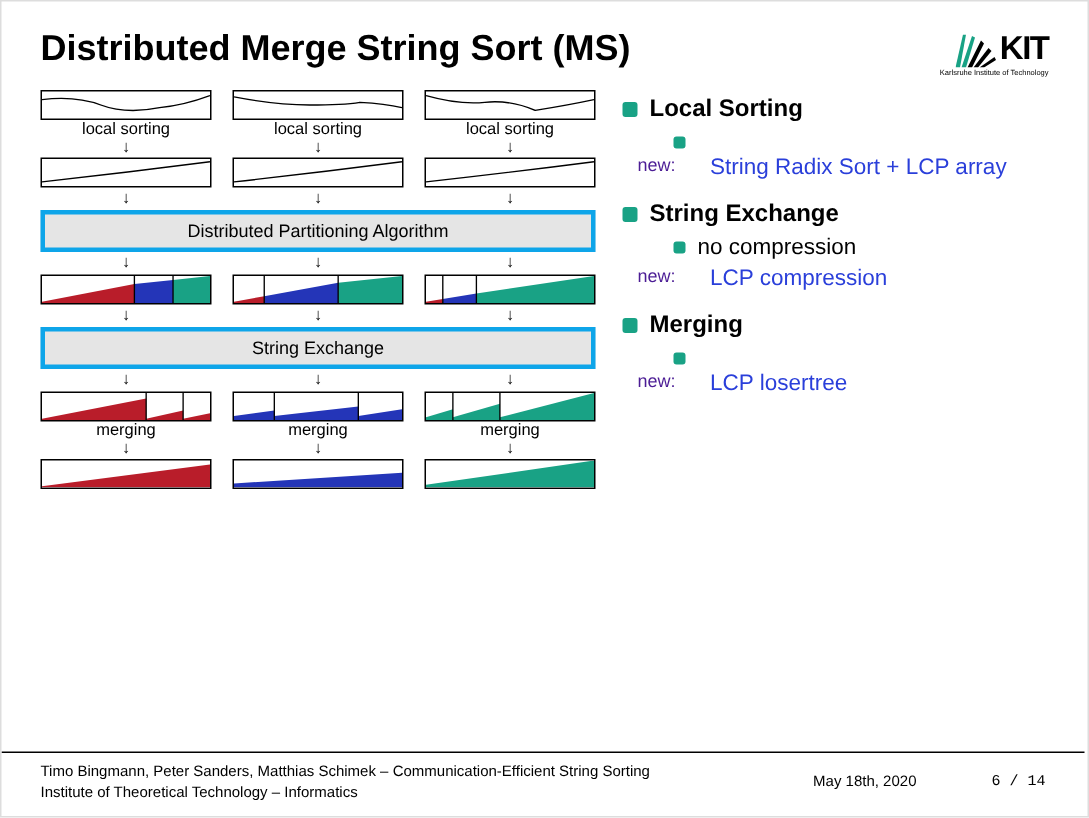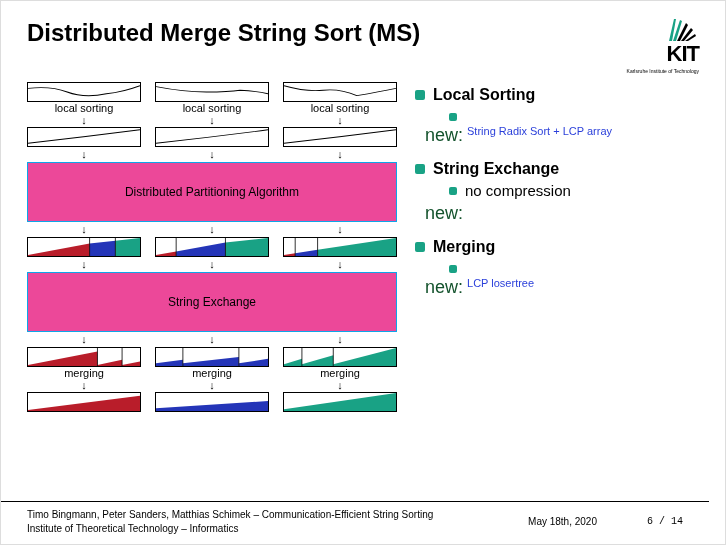--- a/index.html
+++ b/index.html
@@ -21,21 +21,21 @@
   .title {
     font-size: 24px;
     font-weight: bold;
     color: #000;
   }
   .logo {
     display: flex;
     flex-direction: column;
     align-items: flex-end;
   }
-  .logo-row { display: flex; align-items: flex-end; flex-direction: column; }
+  .logo-row { display: flex; align-items: flex-end; }
   .logo-fan { position: relative; width: 28px; height: 22px; margin-right: 2px; }
   .logo-text { font-size: 22px; font-weight: bold; letter-spacing: -1px; }
   .logo-sub { font-size: 5px; color: #000; margin-top: 1px; }
 
   .content {
     display: flex;
     padding: 0 26px;
     gap: 18px;
   }
   .diagram {
@@ -63,28 +63,28 @@
     margin-bottom: 4px;
   }
   .bullet-sub .sq { width: 8px; height: 8px; background: #19a285; border-radius: 2px; margin-right: 8px; margin-top: 5px; flex-shrink:0; }
   .bullet-sub .txt { font-size: 15px; }
   .new-row {
     display: flex;
     align-items: flex-start;
     margin-left: 10px;
     margin-bottom: 14px;
   }
-  .new-label { color: #14532d; font-size: 18px; margin-right: 4px; white-space: nowrap; }
-  .new-text { color: #2a3fda; font-size: 11px; }
+  .new-label { color: #4c1d95; font-size: 12px; margin-right: 23px; white-space: nowrap; }
+  .new-text { color: #2a3fda; font-size: 15px; }
 
   .footer {
     position: absolute;
     bottom: 0;
     left: 0;
-    right: 16px;
+    right: 2px;
     border-top: 1px solid #000;
     padding: 6px 26px 8px 26px;
     font-size: 10px;
     display: flex;
     align-items: flex-start;
   }
   .footer-left { flex: 1; line-height: 1.4; }
   .footer-date { margin-right: 50px; padding-top: 8px; margin-left: 24px; }
   .footer-page { padding-top: 8px; font-family: Liberation Mono, monospace; }
 
@@ -99,25 +99,25 @@
     position: relative;
     overflow: hidden;
   }
   .arrow-v {
     font-size: 11px;
     line-height: 1;
     margin: 1px 0;
   }
   .label-sm { font-size: 11px; }
   .wide-box {
-    border: 1px solid #0ea5e9;
-    background: #ec4899;
+    border: 3px solid #0ea5e9;
+    background: #e5e5e5;
     text-align: center;
     font-size: 12px;
-    padding: 22px 0;
+    padding: 4px 0;
     margin-top: 2px;
   }
   .arrows-row {
     display: flex;
     gap: 14px;
     margin: 2px 0;
   }
   .arrows-row > div { flex: 1; text-align: center; font-size: 11px; line-height: 1; }
 </style>
 </head>
@@ -327,20 +327,21 @@
     <div class="bullet-main">
       <div class="sq"></div>
       <div class="txt">String Exchange</div>
     </div>
     <div class="bullet-sub">
       <div class="sq"></div>
       <div class="txt">no compression</div>
     </div>
     <div class="new-row">
       <div class="new-label">new:</div>
+      <div class="new-text">LCP compression</div>
     </div>
 
     <div class="bullet-main">
       <div class="sq"></div>
       <div class="txt">Merging</div>
     </div>
     <div class="bullet-sub">
       <div class="sq"></div>
     </div>
     <div class="new-row">

